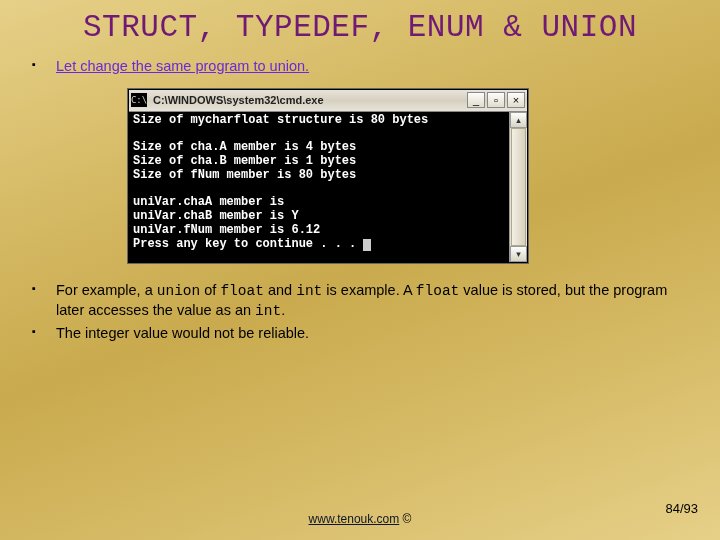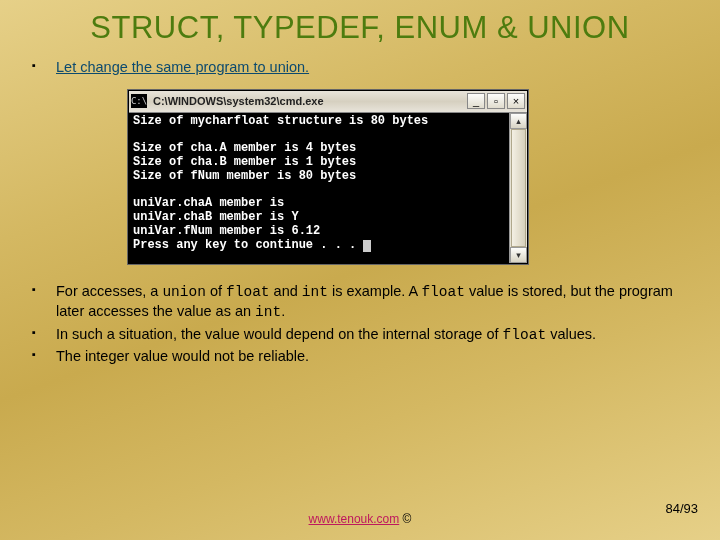--- a/index.html
+++ b/index.html
@@ -6,25 +6,25 @@
   body {
     margin: 0;
     width: 720px;
     height: 540px;
     font-family: Arial, Helvetica, sans-serif;
     background: linear-gradient(160deg, #e6d088 0%, #d4b862 30%, #c9aa4e 50%, #d4b862 70%, #e6d088 100%);
     overflow: hidden;
     position: relative;
   }
   .heading {
-    font-family: Liberation Sans, sans-serif;
+    font-family: Liberation Mono, monospace;
     font-size: 31px;
     font-weight: 400;
     text-align: center;
-    color: #4d7c0f;
+    color: #701a75;
     padding-top: 10px;
     letter-spacing: 0.5px;
   }
   .content {
     padding: 12px 28px 0 28px;
   }
   ul.bullets {
     margin: 0;
     padding: 0;
     list-style: none;
@@ -37,21 +37,21 @@
     color: #000;
     margin-bottom: 2px;
   }
   ul.bullets > li::before {
     content: "▪";
     position: absolute;
     left: 4px;
     top: 0;
     font-size: 11px;
   }
-  .intro a { color: #0c4a6e; }
+  .intro a { color: #6d28d9; }
   .mono { font-family: "Courier New", monospace; }
   .uline { text-decoration: underline; }
 
   .cmdwin {
     margin: 12px 0 18px 100px;
     width: 400px;
     border: 1px solid #000;
     box-shadow: 0 0 0 1px #666;
     font-size: 0;
   }
@@ -129,21 +129,21 @@
   }
 
   .footer-link {
     position: absolute;
     bottom: 14px;
     left: 0; right: 0;
     text-align: center;
     font-size: 12px;
     color: #000;
   }
-  .footer-link a { color: #be185d; text-decoration: underline; }
+  .footer-link a { color: #0f172a; text-decoration: underline; }
   .pagenum {
     position: absolute;
     right: 22px;
     bottom: 24px;
     font-size: 13px;
     color: #000;
   }
 </style>
 </head>
 <body>
@@ -182,24 +182,21 @@
         <div class="strack">
           <div class="sthumb"></div>
         </div>
         <div class="sbtn">▾</div>
       </div>
     </div>
   </div>
 
   <ul class="bullets">
     <li>
-      <span>For accesses, a </span><span class="mono">union</span><span> of </span><span class="mono">float</span><span> and </span><span class="mono">int</span><span> is example. A </span><span class="mono">float</span><span> value is stored, but the program later accesses the value as an </span><span class="mono">int</span><span>.</span>
-    </li>
-    <li>
-      <span>In such a situation, the value would depend on the internal storage of </span><span class="mono">float</span><span> values.</span>
+      <span>For example, a </span><span class="mono">union</span><span> of </span><span class="mono">float</span><span> and </span><span class="mono">int</span><span> is example. A </span><span class="mono">float</span><span> value is stored, but the program later accesses the value as an </span><span class="mono">int</span><span>.</span>
     </li>
     <li>The integer value would not be reliable.</li>
   </ul>
 
 </div>
 
 <div class="footer-link">
   <a href="#">www.tenouk.com</a><span> ©</span>
 </div>
 <div class="pagenum">84/93</div>

